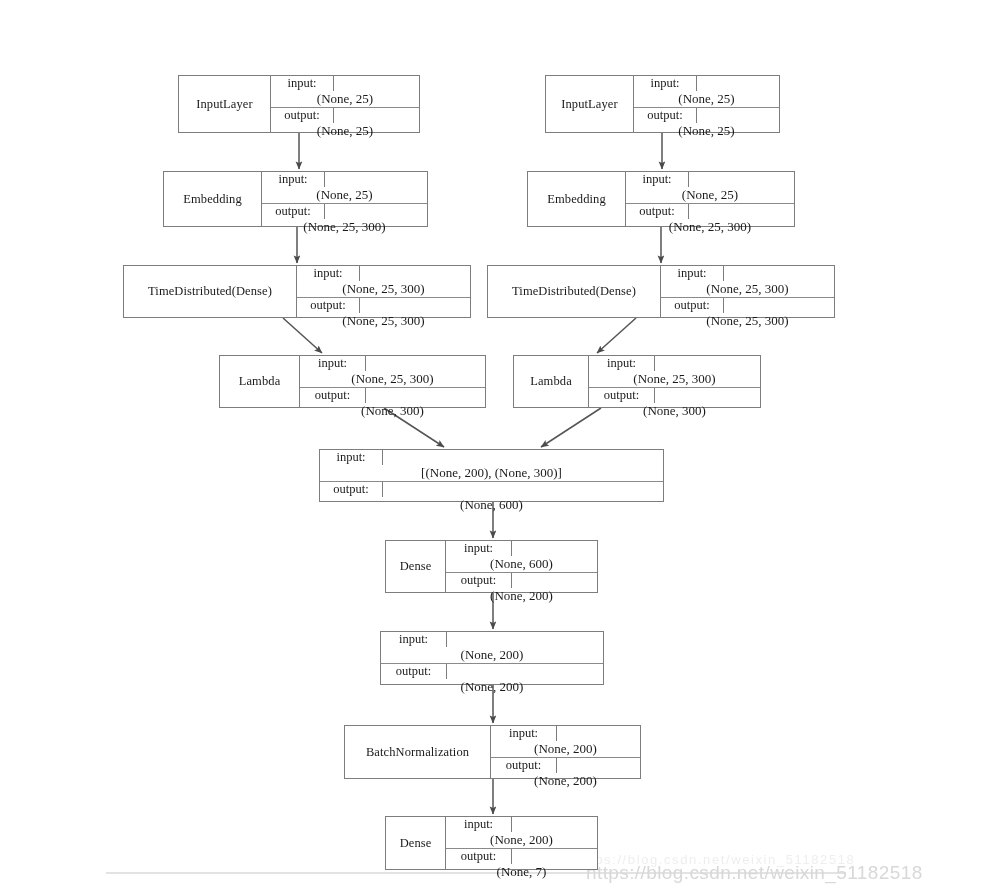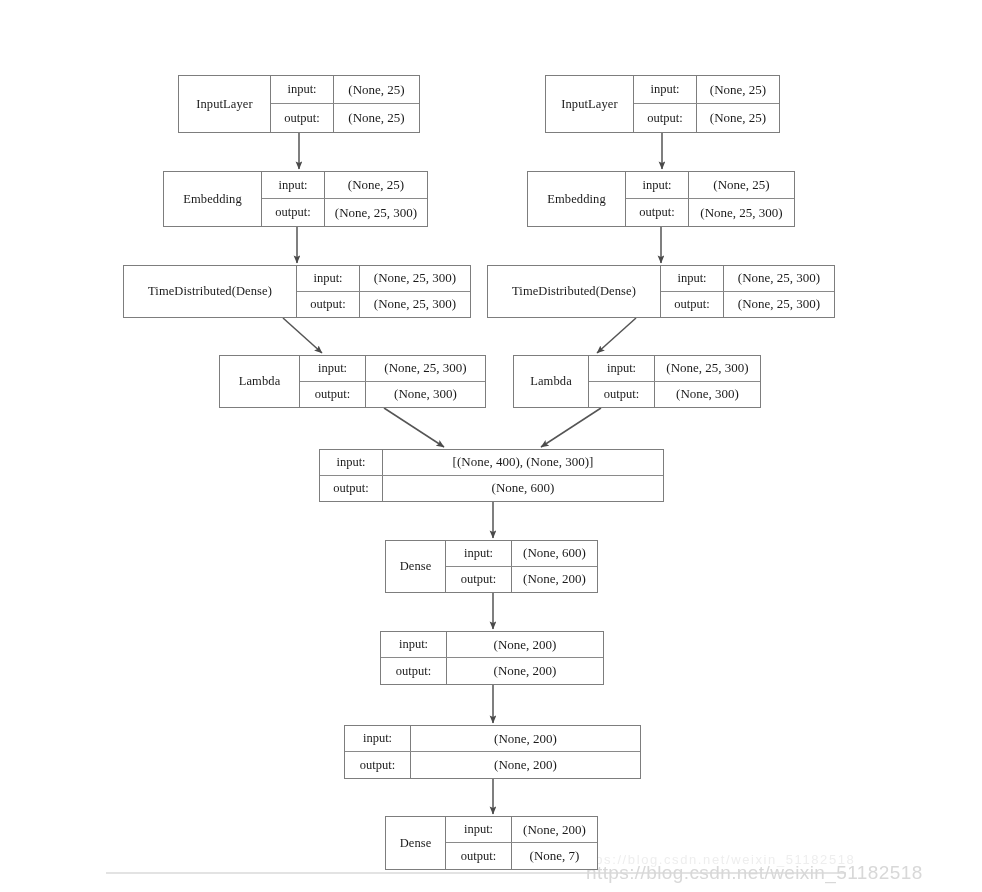--- a/index.html
+++ b/index.html
@@ -48,20 +48,21 @@
     white-space: nowrap;
   }
   .node-io {
     display: flex;
     flex-direction: column;
     flex: 1 1 auto;
     box-sizing: border-box;
   }
   .io-row {
     display: flex;
+    flex-direction: column;
     flex: 1 1 50%;
     box-sizing: border-box;
   }
   .io-row.top {
     border-bottom: 1.2px solid #8a8a8a;
   }
   .io-label {
     display: flex;
     align-items: center;
     justify-content: center;
@@ -242,21 +243,21 @@
           <div class="io-row bottom">
             <div class="io-label" style="width: 66px;">output:</div>
             <div class="io-value">(None, 300)</div>
           </div>
         </div>
       </div>
       <div class="node" style="left: 319px; top: 449px; width: 345px; height: 53px;">
         <div class="node-io">
           <div class="io-row top">
             <div class="io-label" style="width: 63px;">input:</div>
-            <div class="io-value">[(None, 400), (None, 300)]</div>
+            <div class="io-value">[(None, 200), (None, 300)]</div>
           </div>
           <div class="io-row bottom">
             <div class="io-label" style="width: 63px;">output:</div>
             <div class="io-value">(None, 600)</div>
           </div>
         </div>
       </div>
       <div class="node" style="left: 385px; top: 540px; width: 213px; height: 53px;">
         <div class="node-name" style="width: 60px;">Dense</div>
         <div class="node-io">
@@ -276,20 +277,21 @@
             <div class="io-label" style="width: 66px;">input:</div>
             <div class="io-value">(None, 200)</div>
           </div>
           <div class="io-row bottom">
             <div class="io-label" style="width: 66px;">output:</div>
             <div class="io-value">(None, 200)</div>
           </div>
         </div>
       </div>
       <div class="node" style="left: 344px; top: 725px; width: 297px; height: 54px;">
+        <div class="node-name" style="width: 146px;">BatchNormalization</div>
         <div class="node-io">
           <div class="io-row top">
             <div class="io-label" style="width: 66px;">input:</div>
             <div class="io-value">(None, 200)</div>
           </div>
           <div class="io-row bottom">
             <div class="io-label" style="width: 66px;">output:</div>
             <div class="io-value">(None, 200)</div>
           </div>
         </div>

